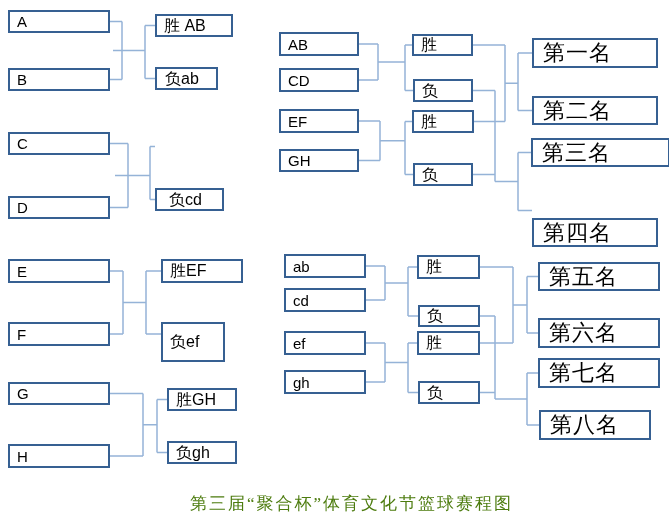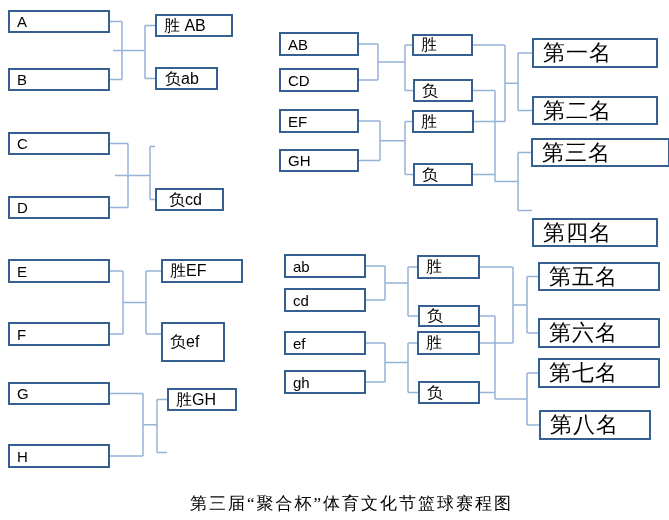--- a/index.html
+++ b/index.html
@@ -26,21 +26,21 @@
   }
   .box.cjk { font-size: 16px; }
   .box.place { font-size: 22px; padding-left: 9px; letter-spacing: 1px; text-align: right; }
   svg.wires { position: absolute; left: 0; top: 0; pointer-events: none; }
   .caption {
     position: absolute;
     left: 190px;
     top: 492px;
     font-size: 17px;
     letter-spacing: 2px;
-    color: #000000;
+    color: #4d7c0f;
     white-space: nowrap;
     font-family: "Liberation Serif", serif;
   }
 </style>
 </head>
 <body>
 
 <div class="stage">
   <svg class="wires" width="669" height="520" viewBox="0 0 669 520">
       <path d="M110 21.5H122M110 79.5H122M122 21.5V79.5M113 50.5H145M145 25.5V78.5M145 25.5H155M145 78.5H155" fill="none" stroke="#95B3D7" stroke-width="1.5"></path>
@@ -64,20 +64,21 @@
     <div class="box" style="left: 8px; top: 259px; width: 102px; height: 24px;">E</div>
     <div class="box" style="left: 8px; top: 322px; width: 102px; height: 24px;">F</div>
     <div class="box" style="left: 8px; top: 382px; width: 102px; height: 23px;">G</div>
     <div class="box" style="left: 8px; top: 444px; width: 102px; height: 24px;">H</div>
     <div class="box cjk" style="left: 155px; top: 14px; width: 78px; height: 23px;">胜 AB</div>
     <div class="box cjk" style="left: 155px; top: 67px; width: 63px; height: 23px; padding-left: 8px;">负ab</div>
     <div class="box cjk" style="left: 155px; top: 188px; width: 69px; height: 23px; padding-left: 12px;">负cd</div>
     <div class="box cjk" style="left: 161px; top: 259px; width: 82px; height: 24px;">胜EF</div>
     <div class="box cjk" style="left: 161px; top: 322px; width: 64px; height: 40px;">负ef</div>
     <div class="box cjk" style="left: 167px; top: 388px; width: 70px; height: 23px;">胜GH</div>
+    <div class="box cjk" style="left: 167px; top: 441px; width: 70px; height: 23px;">负gh</div>
     <div class="box" style="left: 279px; top: 32px; width: 80px; height: 24px;">AB</div>
     <div class="box" style="left: 279px; top: 68px; width: 80px; height: 24px;">CD</div>
     <div class="box" style="left: 279px; top: 109px; width: 80px; height: 24px;">EF</div>
     <div class="box" style="left: 279px; top: 149px; width: 80px; height: 23px;">GH</div>
     <div class="box cjk" style="left: 412px; top: 34px; width: 61px; height: 22px;">胜</div>
     <div class="box cjk" style="left: 413px; top: 79px; width: 60px; height: 23px;">负</div>
     <div class="box cjk" style="left: 412px; top: 110px; width: 62px; height: 23px;">胜</div>
     <div class="box cjk" style="left: 413px; top: 163px; width: 60px; height: 23px;">负</div>
     <div class="box place" style="left: 532px; top: 38px; width: 126px; height: 30px;">第一名</div>
     <div class="box place" style="left: 532px; top: 96px; width: 126px; height: 29px;">第二名</div>

